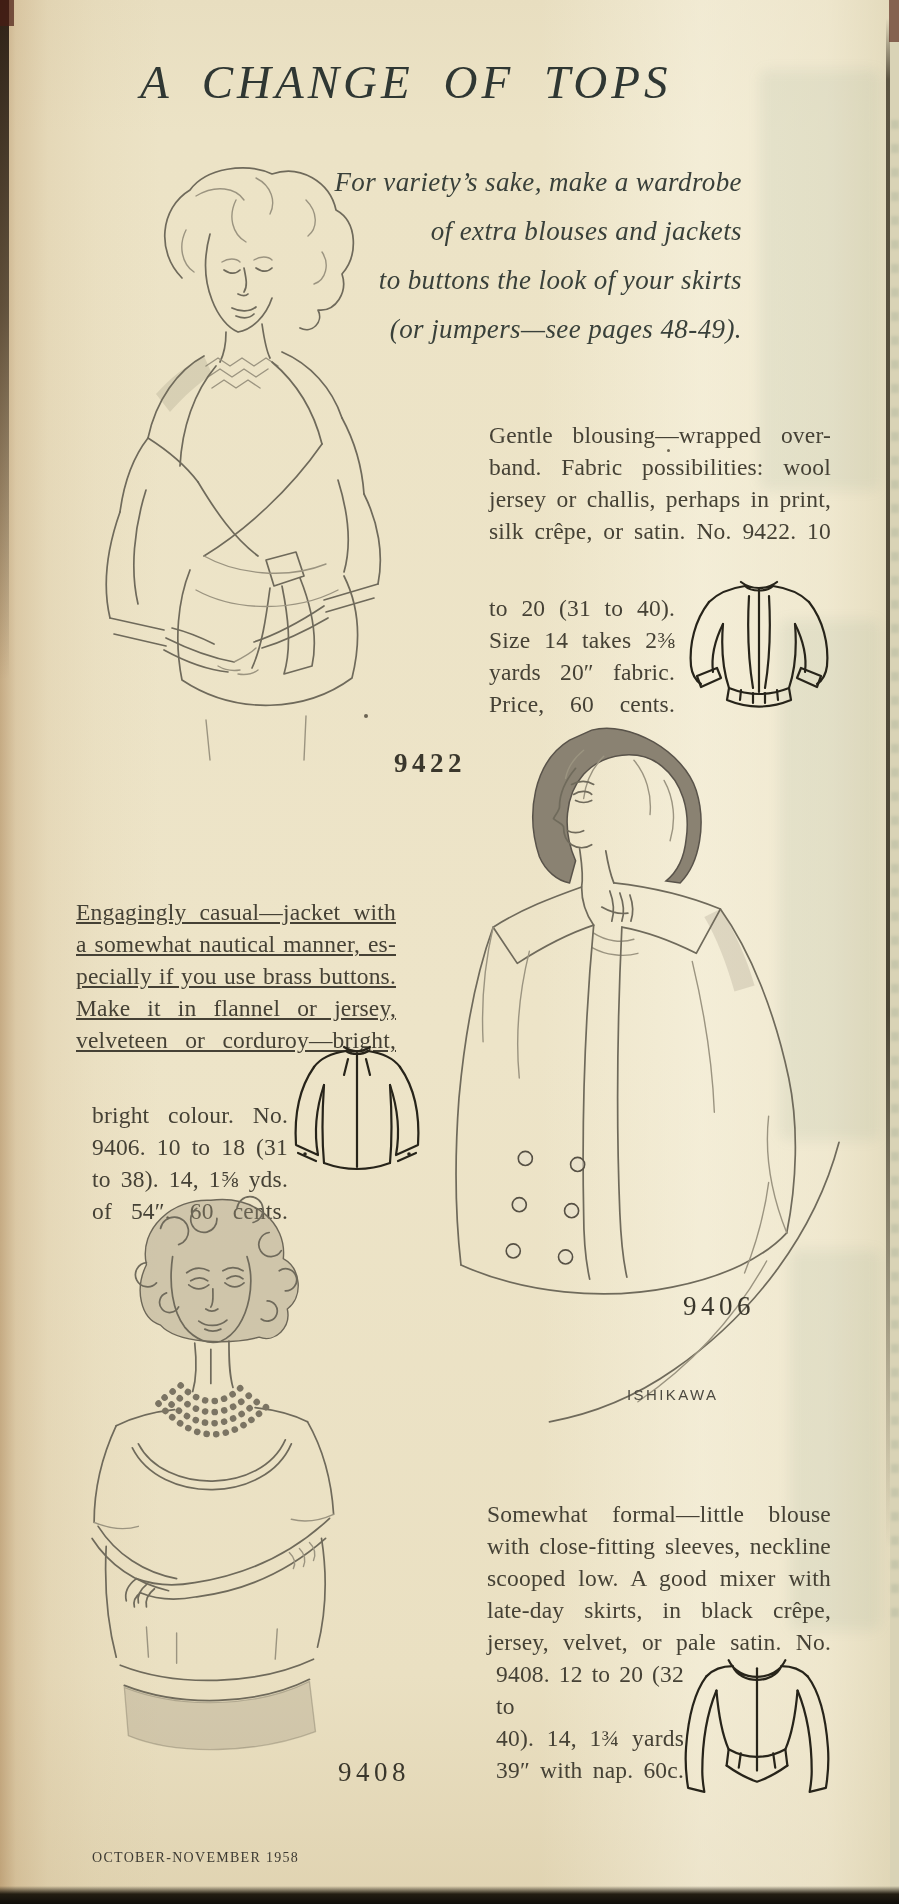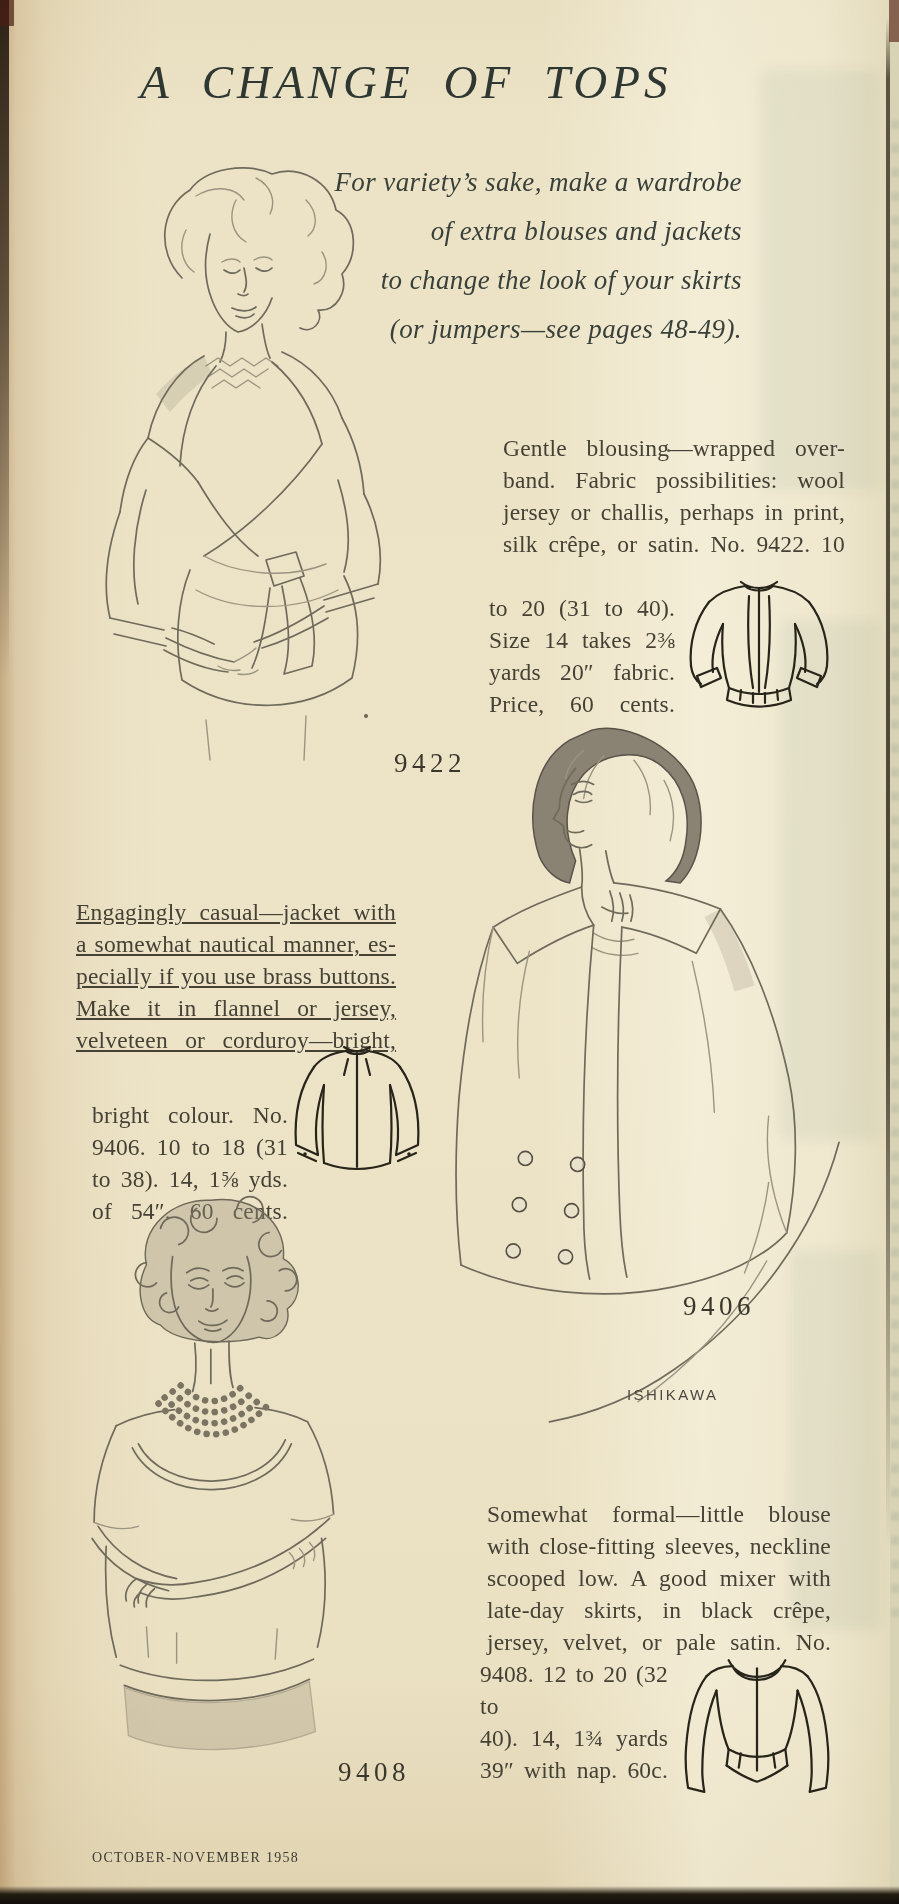--- a/index.html
+++ b/index.html
@@ -61,21 +61,21 @@
   <div class="abs corner-tr"></div>
   <div class="abs edge-bottom"></div>
   <div class="abs speck" style="left:364px;top:714px;width:4px;height:4px;"></div>
   <div class="abs speck" style="left:667px;top:449px;width:3px;height:3px;"></div>
 
   <div class="abs title">A CHANGE OF TOPS</div>
 
   <div class="abs intro">
     <div>For variety’s sake, make a wardrobe</div>
     <div>of extra blouses and jackets</div>
-    <div>to change the look of your skirts</div>
+    <div>to buttons the look of your skirts</div>
     <div>(or jumpers—see pages 48-49).</div>
   </div>
 
   <svg class="abs" style="left:86px;top:160px;" width="348" height="616" viewBox="0 0 348 616">
     <g class="pencil">
       <path d="M 96,118 C 70,92 74,48 104,30 C 120,8 160,2 186,14 C 214,4 244,22 250,50 C 272,62 272,96 256,114 C 262,132 250,152 232,150 C 238,162 226,174 214,168"></path>
       <path class="pencil-soft" d="M 110,36 C 130,24 150,28 158,40 M 170,18 C 186,26 190,42 184,54 M 220,40 C 232,52 232,68 222,76 M 100,70 C 92,86 96,104 108,112 M 236,92 C 244,104 240,120 228,124 M 150,40 C 142,56 146,74 160,82"></path>
       <path d="M 124,74 C 118,96 118,120 126,140 C 132,156 142,168 152,172 M 152,172 C 166,170 180,156 186,138"></path>
       <path class="pencil-soft" d="M 136,102 C 142,98 150,98 154,102 M 168,100 C 174,96 182,96 186,100"></path>
       <path d="M 138,110 C 144,114 150,114 154,110 M 170,108 C 176,112 182,112 186,108"></path>
@@ -95,23 +95,23 @@
       <path d="M 238,446 C 214,462 192,474 168,482 M 242,458 C 218,472 196,482 176,488"></path>
       <path class="pencil-soft" d="M 148,502 C 156,498 164,494 170,488 M 132,506 q 10,6 22,4 M 152,514 q 12,2 20,-4"></path>
       <path d="M 180,400 l 30,-8 l 8,24 l -30,10 z"></path>
       <path d="M 196,426 C 202,456 206,486 198,514 M 214,418 C 226,448 232,478 226,506 M 198,514 L 226,506 M 184,428 C 180,458 176,486 166,508"></path>
       <path class="pencil-soft" d="M 118,396 C 150,414 200,420 240,404 M 110,430 C 150,452 210,452 252,430"></path>
       <path d="M 96,520 C 150,556 220,552 266,518 M 96,520 C 88,480 92,440 104,410 M 266,518 C 276,478 272,444 258,416"></path>
       <path class="pencil-soft" d="M 120,560 L 124,600 M 220,556 L 218,600"></path>
     </g>
     <path d="M 118,196 C 100,206 84,218 70,234 L 84,252 C 98,236 112,224 126,214 Z" fill="rgba(122,114,96,.18)" stroke="none"></path>
   </svg>
-  <div class="abs caption" style="left:394px;top:748px;">9422</div>
-
-  <div class="abs col" style="left:489px;top:432px;width:342px;margin-left:14px;">
+  <div class="abs caption" style="left:394px;top:748px;font-weight:bold;">9422</div>
+
+  <div class="abs col" style="left:489px;top:419px;width:342px;">
     <div class="jline">Gentle blousing—wrapped over-</div>
     <div class="jline">band. Fabric possibilities: wool</div>
     <div class="jline">jersey or challis, perhaps in print,</div>
     <div class="jline">silk crêpe, or satin. No. 9422. 10</div>
   </div>
   <div class="abs col" style="left:489px;top:592px;width:186px;">
     <div class="jline">to 20 (31 to 40).</div>
     <div class="jline">Size 14 takes 2⅜</div>
     <div class="jline">yards 20″ fabric.</div>
     <div class="jline">Price, 60 cents.</div>
@@ -227,21 +227,21 @@
   </svg>
   <div class="abs caption" style="left:338px;top:1757px;">9408</div>
 
   <div class="abs col" style="left:487px;top:1498px;width:344px;">
     <div class="jline">Somewhat formal—little blouse</div>
     <div class="jline">with close-fitting sleeves, neckline</div>
     <div class="jline">scooped low. A good mixer with</div>
     <div class="jline">late-day skirts, in black crêpe,</div>
     <div class="jline">jersey, velvet, or pale satin. No.</div>
   </div>
-  <div class="abs col" style="left:480px;top:1658px;width:188px;">
+  <div class="abs col" style="left:496px;top:1658px;width:188px;">
     <div class="jline">9408. 12 to 20 (32 to</div>
     <div class="jline">40). 14, 1¾ yards</div>
     <div class="jline">39″ with nap. 60c.</div>
   </div>
 
   <svg class="abs" style="left:680px;top:1648px;" width="154" height="154" viewBox="0 0 152 152">
     <g class="ink">
       <path d="M 52,18 C 60,36 92,36 100,18 M 48,12 C 58,34 94,34 104,12"></path>
       <path d="M 52,18 C 42,18 32,22 26,28 M 100,18 C 110,18 120,22 126,28"></path>
       <path d="M 26,28 C 14,44 8,70 6,98 C 5,112 6,126 8,138 M 36,42 C 26,66 22,94 22,122 C 22,130 23,136 24,142 M 8,138 L 24,142"></path>

